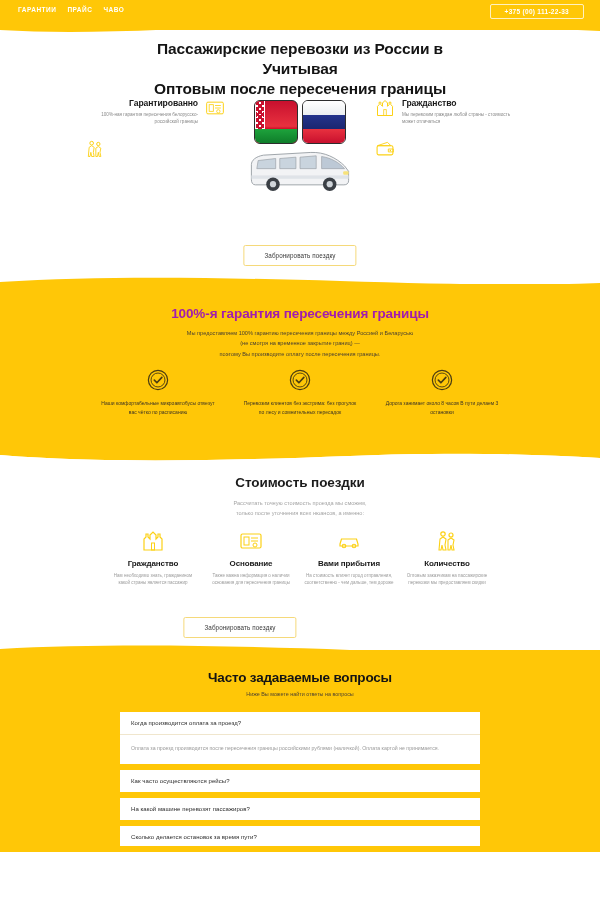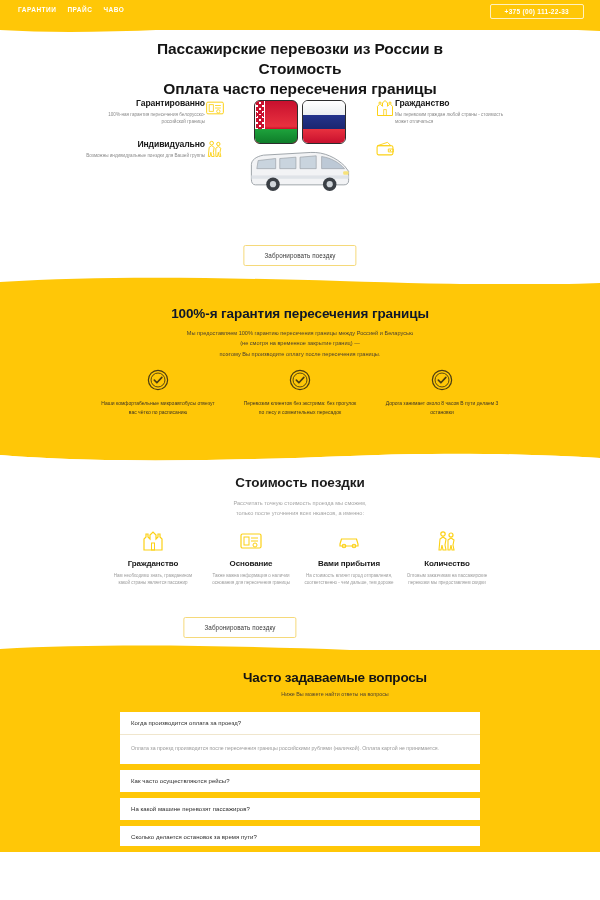--- a/index.html
+++ b/index.html
@@ -49,21 +49,21 @@
 
   .hero-cols {
     position:absolute; top:68px; left:0; width:600px; height:150px;
     display:flex; justify-content:center;
   }
   .col { width:140px; }
   .col-left { text-align:right; }
   .col-right { text-align:left; }
   .col-mid { width:150px; position:relative; }
 
-  .feat { display:flex; gap:0; margin-bottom:14px; }
+  .feat { display:flex; gap:7px; margin-bottom:14px; }
   .col-left .feat { flex-direction:row; }
   .feat-txt { flex:1; }
   .feat-title { font-size:8.6px; font-weight:700; color:#181818; margin-bottom:3px; letter-spacing:-0.1px; }
   .feat-body { font-size:4.6px; line-height:1.55; color:#8a8a8a; }
   .feat-ico { width:20px; height:20px; flex:0 0 20px; display:block; }
 
   
   .flags { position:absolute; top:2px; left:50%; transform:translateX(-50%); display:flex; gap:4px; }
   .flag { width:44px; height:44px; border-radius:6px; overflow:hidden; border:1.5px solid #2d2d2d; position:relative; }
   .flag-by { background:linear-gradient(#c8102e 0%, #e8313f 60%, #d01028 66%, #d01028 66%); }
@@ -92,21 +92,21 @@
   
   .wave { display:block; width:600px; position:absolute; left:0; }
 
   
   .guar {
     position:absolute; top:284px; left:0; width:600px; height:170px;
     background:#ffc707;
   }
   .guar-title {
     position:absolute; top:22px; width:600px; text-align:center;
-    font-size:13.5px; font-weight:700; color:#0f172a; letter-spacing:-0.1px;
+    font-size:13.5px; font-weight:700; color:#a21caf; letter-spacing:-0.1px;
   }
   .guar-sub {
     position:absolute; top:44px; width:600px; text-align:center;
     font-size:5.6px; line-height:1.85; color:#4a4030;
   }
   .guar-items {
     position:absolute; top:85px; left:0; width:600px;
     display:flex; justify-content:center; gap:24px;
   }
   .guar-item { width:118px; text-align:center; }
@@ -127,21 +127,21 @@
     position:absolute; top:74px; left:0; width:600px;
     display:flex; justify-content:center; gap:8px;
   }
   .cost-item { width:90px; text-align:center; }
   .cost-ico { width:24px; height:24px; margin:0 auto 6px; display:block; }
   .cost-item-title { font-size:8px; font-weight:700; color:#181818; margin-bottom:4px; letter-spacing:-0.1px; }
   .cost-item-body { font-size:4.5px; line-height:1.6; color:#9b9b9b; }
   .cta-cost { top:162px; }
 
   
-  .faq { position:absolute; top:650px; left:0; width:600px; height:205px; background:#ffc707;padding-left:35px; }
+  .faq { position:absolute; top:650px; left:0; width:600px; height:205px; background:#ffc707; }
   .faq-title {
     position:absolute; top:20px; width:600px; text-align:center;
     font-size:13.5px; font-weight:700; color:#141414; letter-spacing:-0.2px;
   }
   .faq-sub {
     position:absolute; top:41px; width:600px; text-align:center;
     font-size:5.4px; color:#4f4staging; color:#4f4staging;
     color:#51452f;
   }
   .faq-list { position:absolute; top:62px; left:120px; width:360px; }
@@ -171,45 +171,41 @@
     </div>
     <div class="phone-btn">+375 (00) 111-22-33</div>
   </div>
   <svg class="header-wave" viewBox="0 0 600 16" preserveAspectRatio="none">
     <path d="M0,0 L0,10 C100,16 220,6 330,3 C430,0 520,8 600,11 L600,0 Z" fill="#ffc707"></path>
   </svg>
 
   <div class="hero">
     <div class="hero-title">
       <span>Пассажирские перевозки из России в</span>
-      <span class="l2">Стоимость</span>
-      <span class="l2">Оплата часто пересечения границы</span>
+      <span class="l2">Учитывая</span>
+      <span class="l2">Оптовым после пересечения границы</span>
     </div>
 
     <div class="hero-cols">
 
       <div class="col col-left">
         <div class="feat">
           <div class="feat-txt">
             <div class="feat-title">Гарантированно</div>
             <div class="feat-body">100%-ная гарантия пересечения белорусско-российской границы</div>
           </div>
           <svg class="feat-ico" viewBox="0 0 24 24">
             <rect x="2" y="5" width="20" height="14" rx="1.5" fill="none" stroke="#fcd116" stroke-width="1.2"></rect>
             <rect x="5" y="8" width="5" height="8" fill="none" stroke="#fcd116" stroke-width="1"></rect>
             <line x1="12" y1="9" x2="19" y2="9" stroke="#fcd116" stroke-width="1"></line>
             <line x1="12" y1="12" x2="19" y2="12" stroke="#fcd116" stroke-width="1"></line>
             <circle cx="16" cy="16" r="2" fill="none" stroke="#fcd116" stroke-width="1"></circle>
           </svg>
         </div>
         <div class="feat">
-          <div class="feat-txt">
-            <div class="feat-title">Индивидуально</div>
-            <div class="feat-body">Возможны индивидуальные поездки для Вашей группы</div>
-          </div>
           <svg class="feat-ico" viewBox="0 0 24 24">
             <circle cx="8" cy="5" r="2.2" fill="none" stroke="#fcd116" stroke-width="1.2"></circle>
             <path d="M5 10 L8 8 L11 10 L10 16 L11 21 L8 21 L7 16 L6 21 L4 21 Z" fill="none" stroke="#fcd116" stroke-width="1.1"></path>
             <circle cx="16" cy="6" r="2" fill="none" stroke="#fcd116" stroke-width="1.2"></circle>
             <path d="M13 11 L16 9 L19 11 L18 16 L19 21 L17 21 L16 16 L15 21 L13 21 Z" fill="none" stroke="#fcd116" stroke-width="1.1"></path>
           </svg>
         </div>
       </div>
 
       <div class="col-mid">

